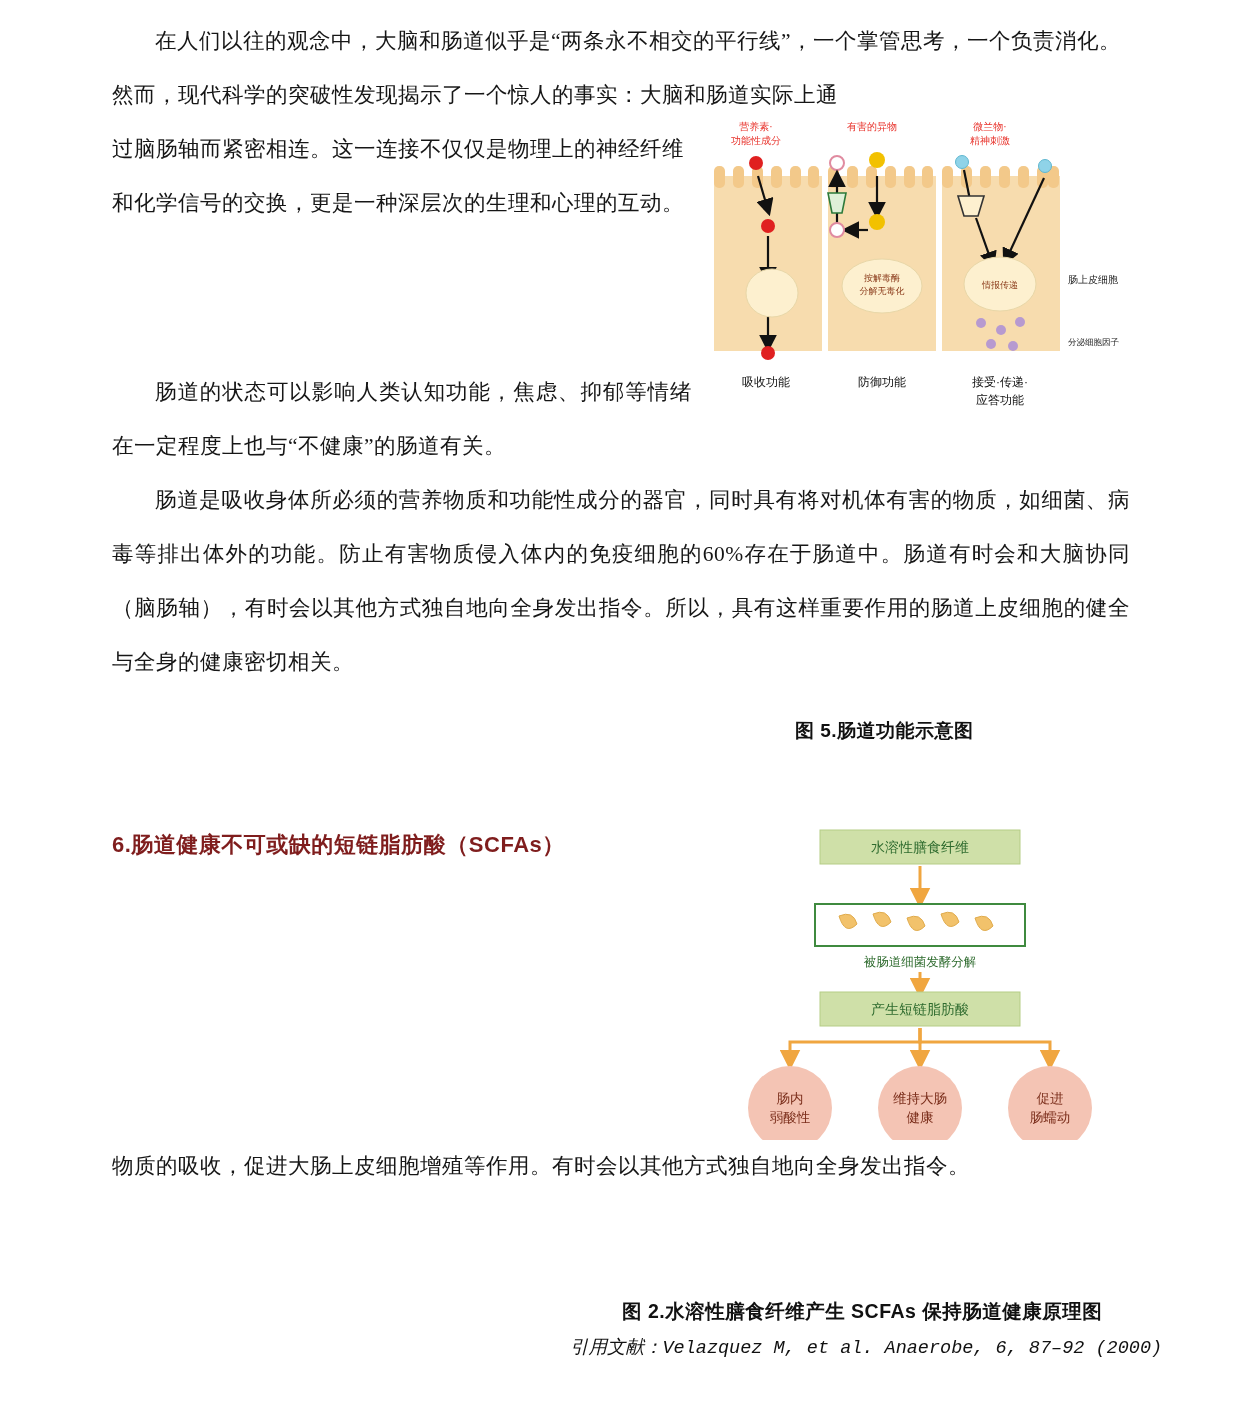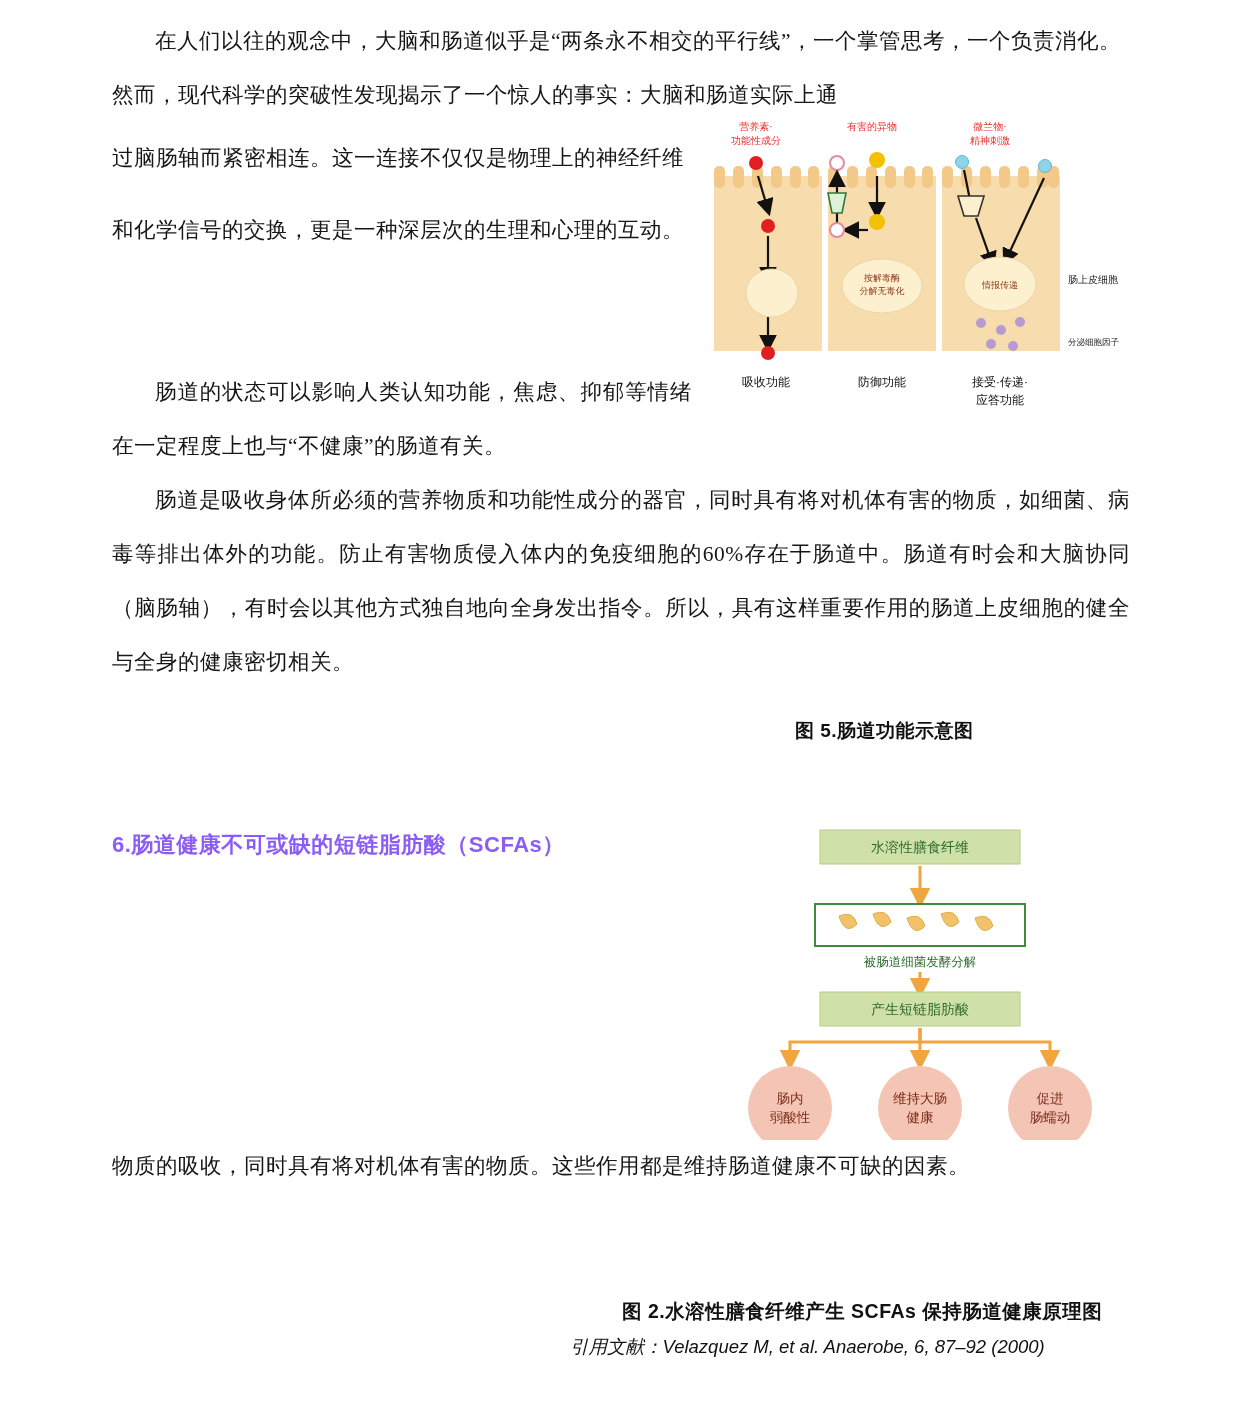--- a/index.html
+++ b/index.html
@@ -35,21 +35,21 @@
   .p2 { left: 112px; top: 365px; width: 580px; }
   .p3 { left: 112px; top: 473px; width: 1018px; }
 
   
   .p1-narrow {
     position: absolute;
     left: 112px;
     top: 122px;
     width: 580px;
     font-size: 21.5px;
-    line-height: 72px;
+    line-height: 54px;
     letter-spacing: 0.5px;
     color: #161616;
   }
   .p1-top {
     position: absolute;
     left: 112px;
     top: 14px;
     width: 1016px;
     font-size: 21.5px;
     line-height: 54px;
@@ -66,35 +66,35 @@
     font-size: 19px;
     color: #111;
     letter-spacing: 0.5px;
     text-align: center;
   }
   .cap5 { left: 795px; top: 718px; }
   .cap6 { left: 622px; top: 1298px; font-size: 19.5px; }
   .cap6ref {
     position: absolute;
     left: 570px; top: 1334px;
-    font-family: Liberation Sans, sans-serif;
+    font-family: Liberation Mono, monospace;
     font-style: italic;
     font-size: 18.5px;
     color: #111;
   }
 
   
   .section-heading {
     position: absolute;
     left: 112px;
     top: 830px;
     font-family: "Liberation Sans", "DejaVu Sans", sans-serif;
     font-weight: bold;
     font-size: 22px;
-    color: #8b5cf6;
+    color: #7f1d1d;
     letter-spacing: 0.5px;
   }
 
   .p4 {
     position: absolute;
     left: 112px;
     top: 886px;
     width: 620px;
     font-size: 21.5px;
     line-height: 53px;
@@ -250,21 +250,21 @@
           <path d="M0,0 L8,4 L0,8 z" fill="#111"></path>
         </marker>
       </defs>
     </svg>
   </div>
 
   <div class="caption cap5">图 5.肠道功能示意图</div>
 
   <div class="section-heading">6.肠道健康不可或缺的短链脂肪酸（SCFAs）</div>
 
-  <div class="p4b">物质的吸收，同时具有将对机体有害的物质。这些作用都是维持肠道健康不可缺的因素。</div>
+  <div class="p4b">物质的吸收，促进大肠上皮细胞增殖等作用。有时会以其他方式独自地向全身发出指令。</div>
 
   <div class="fig6">
     <svg width="390" height="320" viewBox="0 0 390 320" xmlns="http://www.w3.org/2000/svg">
 
       <rect x="85" y="10" width="200" height="34" fill="#cfe0a8" stroke="#b5cd86"></rect>
       <text class="mono-label" x="185" y="32" font-size="14" fill="#2e6b2e" text-anchor="middle">水溶性膳食纤维</text>
 
       <g stroke="#f0a640" stroke-width="3" fill="none">
         <path d="M185 46 L185 78" marker-end="url(#oah)"></path>
       </g>

